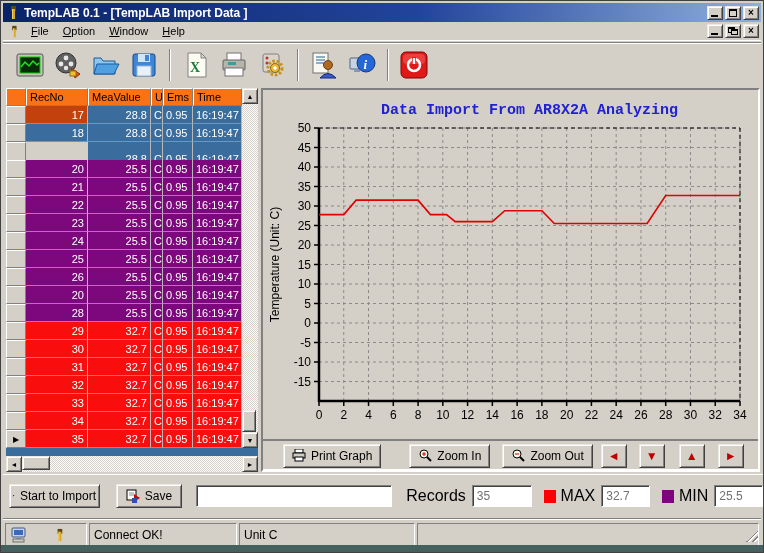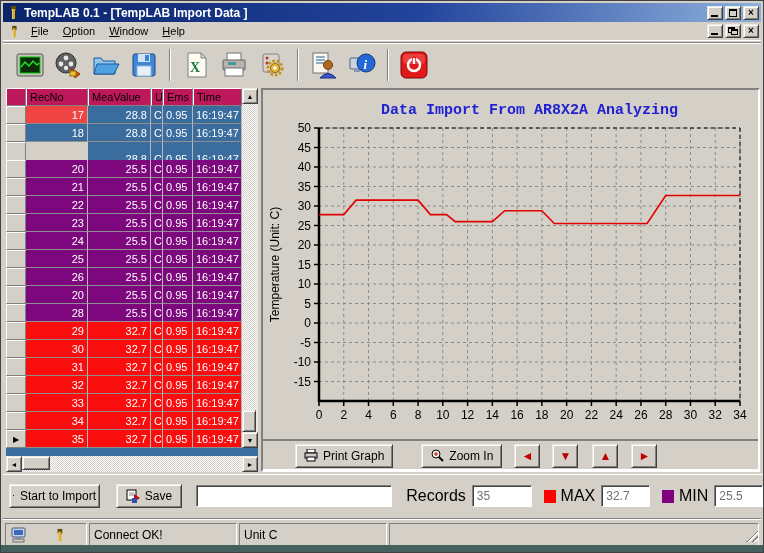--- a/index.html
+++ b/index.html
@@ -28,39 +28,39 @@
   .menu-item u{text-decoration:underline;}
   
   #toolbar{position:absolute;left:2px;top:41px;right:2px;height:44px;background:#D4D0C8;border-top:1px solid #808080;box-shadow:inset 0 1px 0 #fff;display:flex;align-items:center;padding-left:8px;}
   .tbtn{width:38px;height:38px;display:flex;align-items:center;justify-content:center;border:1px solid transparent;}
   .tsep{width:2px;height:32px;margin:0 6px;border-left:1px solid #808080;border-right:1px solid #fff;}
   
   #table-panel{position:absolute;left:5px;top:87px;width:252px;height:384px;}
   #table-scroll-row{display:flex;}
   #grid{width:236px;}
   .grid-row{display:grid;grid-template-columns:20px 62px 63px 12px 30px 1fr;height:18px;}
-  .hcell{background:#be185d;border:1px solid;border-color:#fff #808080 #808080 #fff;display:flex;align-items:center;padding:0 3px;overflow:hidden;white-space:nowrap;font-size:11px;}
+  .hcell{background:#f97316;border:1px solid;border-color:#fff #808080 #808080 #fff;display:flex;align-items:center;padding:0 3px;overflow:hidden;white-space:nowrap;font-size:11px;}
   .dcell{color:#fff;border-right:1px solid #b8b8b8;border-bottom:1px solid #8f8f8f;display:flex;align-items:center;padding:0 3px;overflow:hidden;white-space:nowrap;font-size:11px;}
   .dcell.num{justify-content:flex-end;}
   .sel-cell{background:#D4D0C8;border:1px solid;border-color:#fff #808080 #808080 #fff;display:flex;align-items:center;justify-content:center;color:#000;font-size:8px;}
   #blue-strip{height:8px;background:#3A6D9E;width:252px;}
   
   .sb-arrow{background:#D4D0C8;border:1px solid;border-color:#ECE9E2 #404040 #404040 #ECE9E2;box-shadow:inset 1px 1px 0 #FFF,inset -1px -1px 0 #808080;display:flex;align-items:center;justify-content:center;font-size:7px;color:#000;}
   #vscroll{width:16px;height:360px;background:#ECE9E2;display:flex;flex-direction:column;}
   #vscroll .sb-arrow{height:16px;}
   #vscroll .track{flex:1;position:relative;background:repeating-conic-gradient(#fff 0% 25%,#d4d0c8 0% 50%) 0 0/2px 2px;}
   #vscroll .thumb{position:absolute;left:0;bottom:0;width:14px;height:22px;}
   #hscroll{width:252px;height:16px;background:#ECE9E2;display:flex;margin-top:0;}
   #hscroll .sb-arrow{width:16px;height:16px;}
   #hscroll .track{flex:1;position:relative;background:repeating-conic-gradient(#fff 0% 25%,#d4d0c8 0% 50%) 0 0/2px 2px;}
   #hscroll .thumb{position:absolute;left:0;top:0;width:28px;height:14px;}
   
   #chart-panel{position:absolute;left:260px;top:87px;width:499px;height:384px;border:2px solid;border-color:#808080 #fff #fff #808080;background:#D4D0C8;overflow:hidden;}
   #chart-svg-holder{width:495px;height:349px;}
-  #chart-buttons{height:31px;border-top:2px solid;border-color:#808080;box-shadow:0 -1px 0 #fff inset;display:flex;align-items:center;padding-left:32px;position:relative;}
+  #chart-buttons{height:31px;border-top:2px solid;border-color:#808080;box-shadow:0 -1px 0 #fff inset;display:flex;align-items:center;padding-left:20px;position:relative;}
   .cbtn{height:24px;padding:0 8px;font-size:12px;display:flex;align-items:center;gap:5px;}
   .cbtn.disabled{color:#808080;text-shadow:1px 1px 0 #fff;}
   .abtn{width:26px;height:24px;font-size:12px;color:#C00000;font-weight:bold;}
   
   #bottombar{position:absolute;left:2px;top:473px;right:0;height:43px;border-top:1px solid #fff;display:flex;align-items:center;padding-left:6px;overflow:hidden;}
   #bottombar .field{height:22px;background:#fff;border:1px solid;border-color:#808080 #fff #fff #808080;box-shadow:inset 1px 1px 0 #404040;display:flex;align-items:center;padding:0 4px;color:#707070;font-size:12px;}
   .swatch{width:13px;height:13px;margin:0 5px 0 12px;}
   .lbl{font-size:16px;margin-right:6px;}
   
   #statusbar{position:absolute;left:2px;top:517px;right:2px;height:28px;display:flex;align-items:center;gap:2px;padding:6px 2px 2px 2px;border-top:1px solid #808080;box-shadow:inset 0 1px 0 #fff;}
@@ -209,21 +209,21 @@
           <div class="hcell"></div>
           <div class="hcell">RecNo</div>
           <div class="hcell">MeaValue</div>
           <div class="hcell">U</div>
           <div class="hcell">Ems</div>
           <div class="hcell">Time</div>
         </div>
         <div id="grid-body">
             <div class="grid-row">
               <div class="sel-cell"></div>
-              <div class="dcell num" style="background: #ef4444;">17</div>
+              <div class="dcell num" style="background: #c2410c;">17</div>
               <div class="dcell num" style="background: rgb(58, 109, 158);">28.8</div>
               <div class="dcell " style="background: rgb(58, 109, 158);">C</div>
               <div class="dcell " style="background: rgb(58, 109, 158);">0.95</div>
               <div class="dcell " style="background: rgb(58, 109, 158);">16:19:47</div>
             </div>
             <div class="grid-row">
               <div class="sel-cell"></div>
               <div class="dcell num" style="background: rgb(58, 109, 158);">18</div>
               <div class="dcell num" style="background: rgb(58, 109, 158);">28.8</div>
               <div class="dcell " style="background: rgb(58, 109, 158);">C</div>
@@ -504,20 +504,28 @@
       </span>
       <span class="cbtn btn" style="margin-right:12px;">
         <svg width="14" height="14" viewBox="0 0 14 14">
             <circle cx="6" cy="5" r="4" fill="#f8f8e8" stroke="#000"></circle>
             <line x1="9" y1="8" x2="13" y2="12" stroke="#000" stroke-width="2"></line>
             <line x1="4" y1="5" x2="8" y2="5" stroke="#c00"></line>
             <line x1="6" y1="3" x2="6" y2="7" stroke="#c00"></line>
           </svg>
         <span>Zoom In</span>
       </span>
+      <span class="cbtn btn" style="margin-right:8px;">
+        <svg width="14" height="14" viewBox="0 0 14 14">
+            <circle cx="6" cy="5" r="4" fill="#f8f8e8" stroke="#000"></circle>
+            <line x1="9" y1="8" x2="13" y2="12" stroke="#000" stroke-width="2"></line>
+            <line x1="4" y1="5" x2="8" y2="5" stroke="#c00"></line>
+          </svg>
+        <span>Zoom Out</span>
+      </span>
       <span class="abtn btn" style="margin-right:12px;">◄</span>
       <span class="abtn btn" style="margin-right:14px;">▼</span>
       <span class="abtn btn" style="margin-right:13px;">▲</span>
       <span class="abtn btn">►</span>
     </div>
   </div>
 
   <div id="bottombar">
     <span class="cbtn btn" style="width:98px;overflow:hidden;justify-content:flex-start;padding:0 3px;">
       <svg width="14" height="14" viewBox="0 0 14 14">
@@ -567,21 +575,21 @@
         </svg>
       <svg width="14" height="16" viewBox="0 0 15 15" style="margin-left:24px;">
           <rect x="6" y="1" width="5" height="5" fill="#5a4a10"></rect>
           <rect x="7" y="4" width="3" height="10" fill="#D8A820"></rect>
           <rect x="7" y="4" width="1" height="10" fill="#F4D060"></rect>
         </svg>
     </span>
     <span class="spanel" style="width:148px;">
         <span>Connect OK!</span>
       </span>
-    <span class="spanel" style="width:148px;">
+    <span class="spanel" style="width:176px;">
         <span>Unit C</span>
       </span>
     <span class="spanel" style="flex:1;"></span>
     <span id="grip"></span>
   </div>
 
   <div id="bottom-strip"></div>
 </div>
 
 </body></html>

